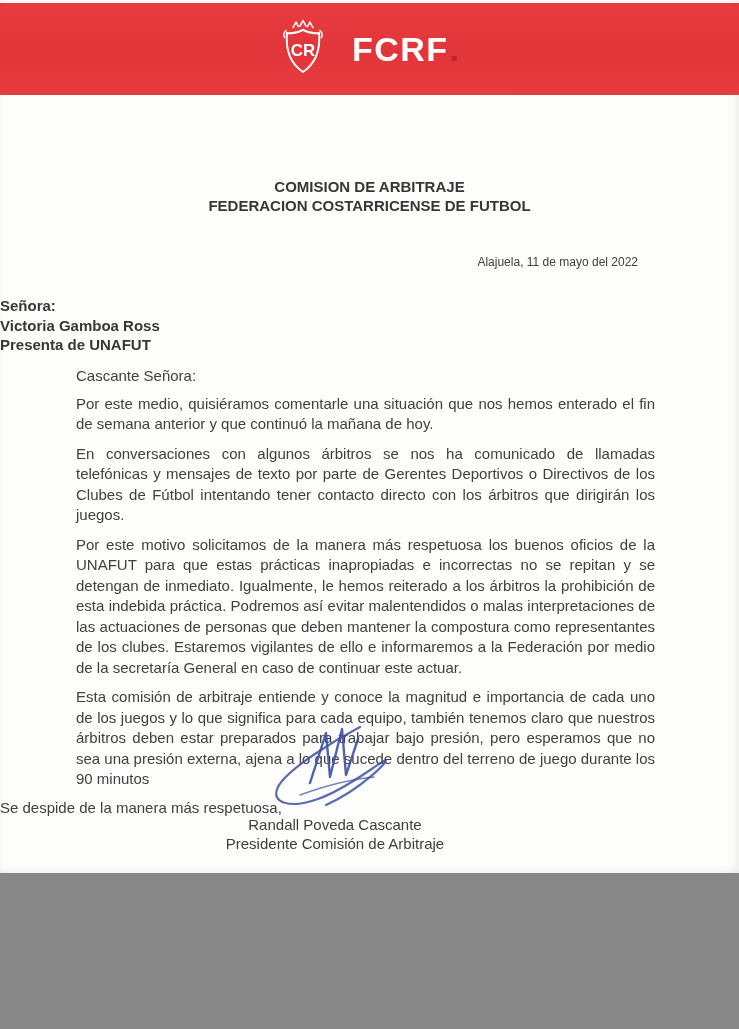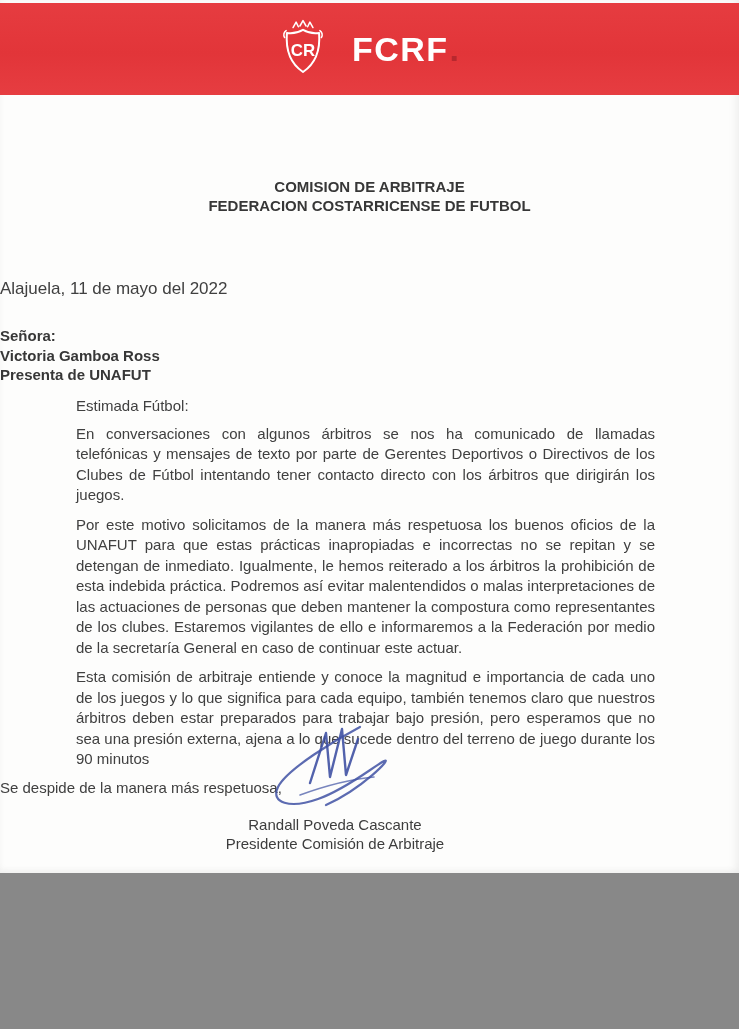--- a/index.html
+++ b/index.html
@@ -38,23 +38,24 @@
   .letter { position: absolute; top: 95px; left: 0; right: 0; }
   .title-block {
     margin-top: 82px;
     text-align: center;
     font-weight: bold;
     font-size: 15px;
     line-height: 19px;
     color: #373737;
   }
   .date-line {
-    margin-top: 64px;
+    margin-top: 40px;
     padding-right: 101px;
-    font-size: 17px;
+    text-align: right;
+    font-size: 12px;
     color: #404040;
   }
   .recipient {
     margin-top: 27px;
     font-weight: bold;
     font-size: 15px;
     line-height: 19.5px;
     color: #373737;
   }
   .greeting {
@@ -159,23 +160,24 @@
     </div>
 
     <div class="date-line">Alajuela, 11 de mayo del 2022</div>
 
     <div class="recipient">
       <div>Señora:</div>
       <div>Victoria Gamboa Ross</div>
       <div>Presenta de UNAFUT</div>
     </div>
 
-    <div class="greeting">Estimada Fútbol:</div>
+    <div class="greeting">Cascante Señora:</div>
 
     <div class="paragraphs">
+      <p>Por este medio, quisiéramos comentarle una situación que nos hemos enterado el fin de semana anterior y que continuó la mañana de hoy.</p>
       <p>En conversaciones con algunos árbitros se nos ha comunicado de llamadas telefónicas y mensajes de texto por parte de Gerentes Deportivos o Directivos de los Clubes de Fútbol intentando tener contacto directo con los árbitros que dirigirán los juegos.</p>
       <p>Por este motivo solicitamos de la manera más respetuosa los buenos oficios de la UNAFUT para que estas prácticas inapropiadas e incorrectas no se repitan y se detengan de inmediato. Igualmente, le hemos reiterado a los árbitros la prohibición de esta indebida práctica. Podremos así evitar malentendidos o malas interpretaciones de las actuaciones de personas que deben mantener la compostura como representantes de los clubes. Estaremos vigilantes de ello e informaremos a la Federación por medio de la secretaría General en caso de continuar este actuar.</p>
       <p>Esta comisión de arbitraje entiende y conoce la magnitud e importancia de cada uno de los juegos y lo que significa para cada equipo, también tenemos claro que nuestros árbitros deben estar preparados para trabajar bajo presión, pero esperamos que no sea una presión externa, ajena a lo que sucede dentro del terreno de juego durante los 90 minutos</p>
     </div>
 
     <div class="closing">Se despide de la manera más respetuosa,</div>
   </div>
 
   <div class="sig-block">
     <svg class="sig-ink" viewBox="0 0 190 100" fill="none" xmlns="http://www.w3.org/2000/svg">

